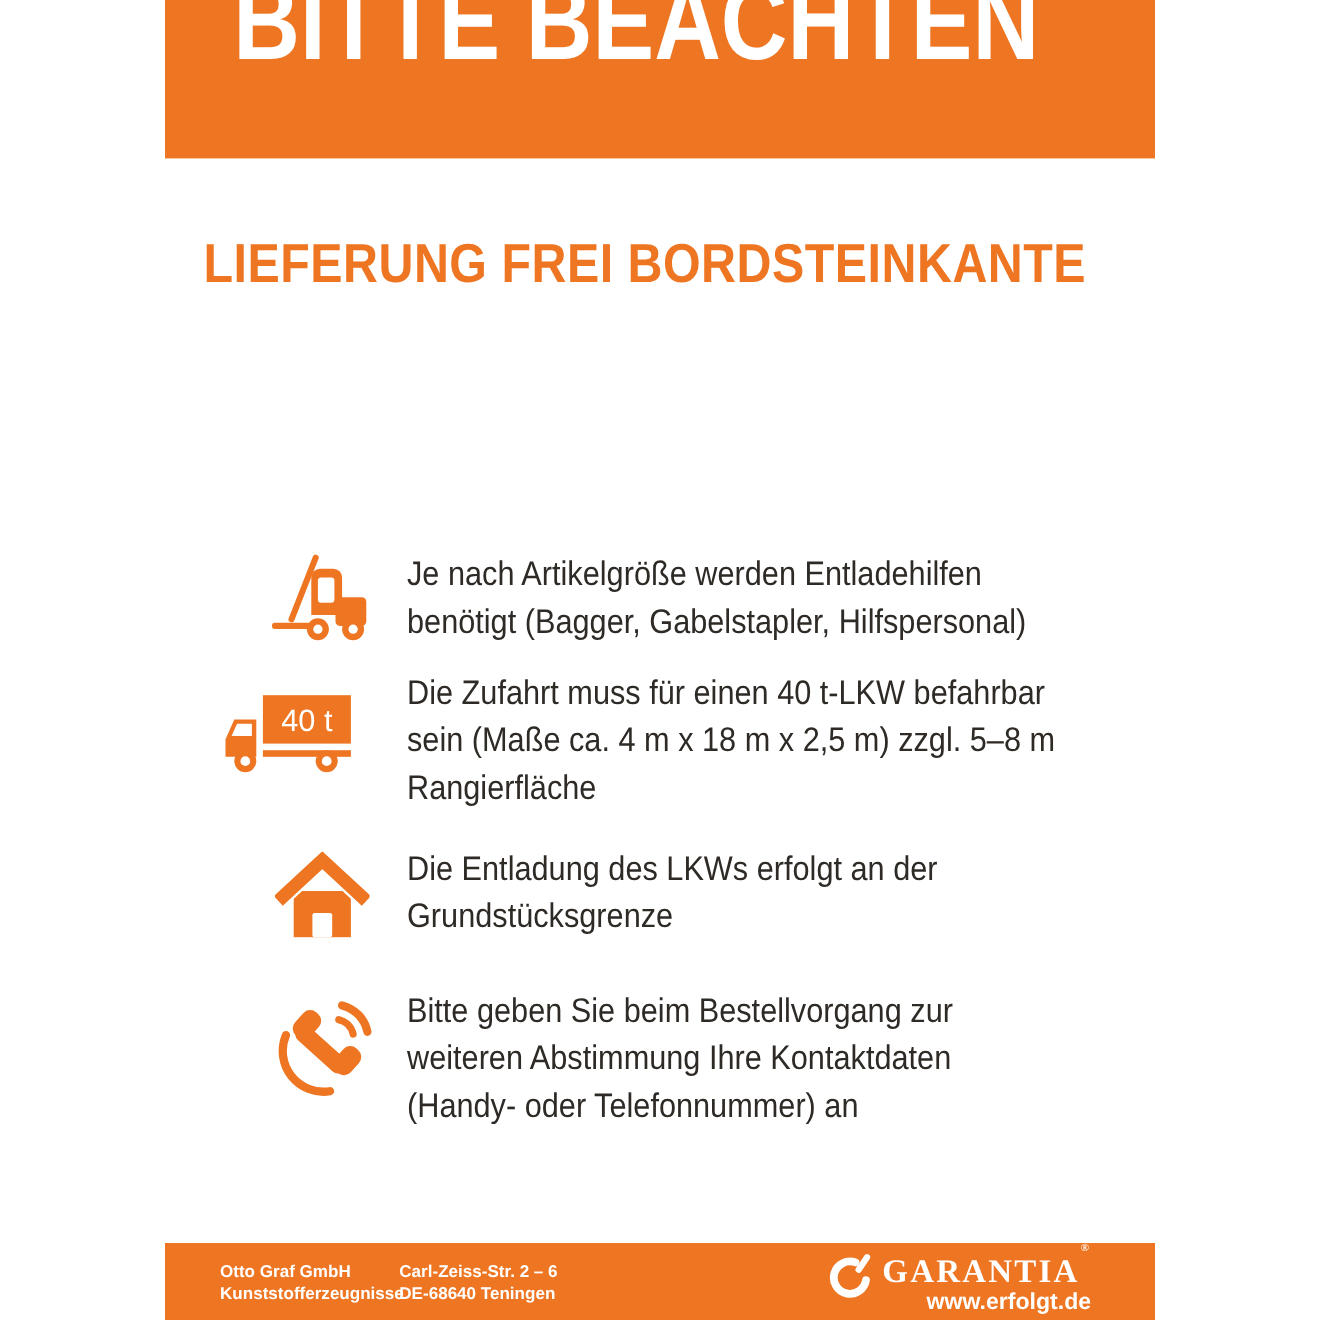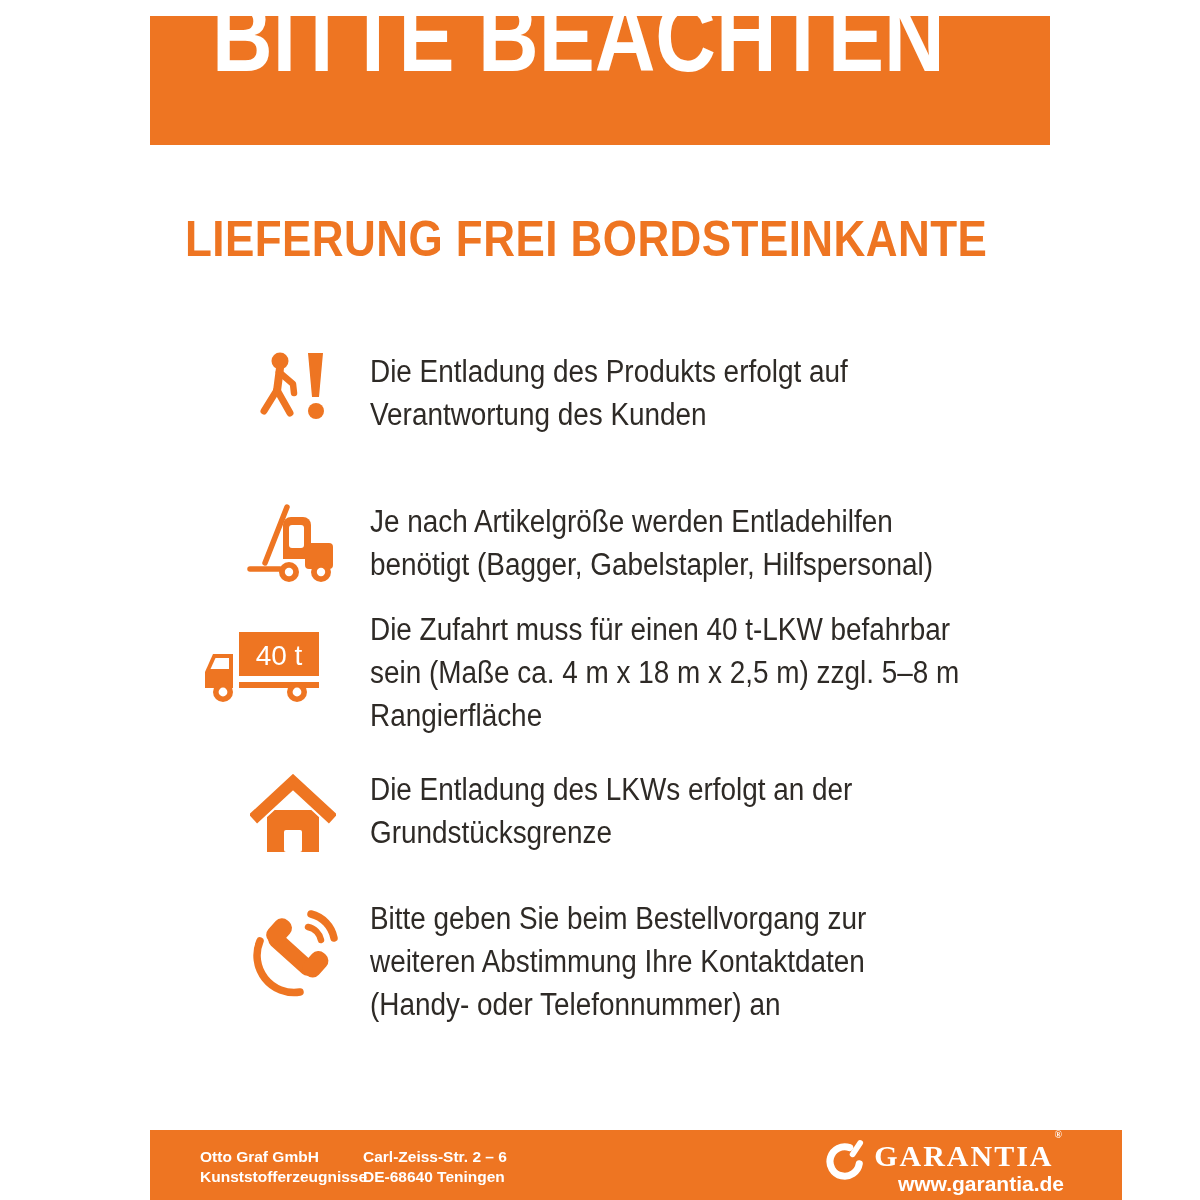--- a/index.html
+++ b/index.html
@@ -1,40 +1,40 @@
 <!DOCTYPE html>
 <html style="--orange: #EE7522; --ink: #2E2A26;"><head>
 <meta charset="utf-8">
 <style>
   :root{ --orange:#EE7522; --ink:#2E2A26; }
   html,body{margin:0;padding:0;background:#fff;}
   .page{position:relative;width:1200px;height:1200px;background:#fff;overflow:hidden;
         font-family:"Liberation Sans",sans-serif;}
 
   
-  .banner{position:absolute;left:150px;top:16px;width:900px;height:129px;
+  .banner{position:absolute;left:150px;top:0;width:900px;height:144px;
           background:var(--orange);overflow:hidden;}
   .banner-title{position:absolute;left:62px;top:-30px;margin:0;line-height:1;
           font-size:100px;font-weight:bold;color:#fff;white-space:nowrap;
           transform:scaleX(0.84);transform-origin:left top;}
 
   
   .heading{position:absolute;left:185px;top:210px;margin:0;font-size:50px;font-weight:bold;
           color:var(--orange);white-space:nowrap;letter-spacing:0.5px;
           transform:scaleX(0.88);transform-origin:left top;}
 
   
   .row{position:absolute;left:150px;width:900px;height:130px;}
   .row .icon{position:absolute;color:var(--orange);text-align:center;}
   .row .text{position:absolute;left:220px;top:0;font-size:31px;line-height:43px;color:var(--ink);
           transform:scaleX(0.9);transform-origin:left top;}
   .row .text span{display:block;white-space:nowrap;}
 
   
-  .footer{position:absolute;left:150px;top:1130px;width:972px;height:70px;background:var(--orange);color:#fff;}
+  .footer{position:absolute;left:150px;top:1130px;width:900px;height:70px;background:var(--orange);color:#fff;}
   .f-col{position:absolute;top:17px;font-size:15.5px;line-height:20px;white-space:nowrap;}
   .f-col div{white-space:nowrap;}
   .f-company{left:50px;font-weight:bold;}
   .f-address{left:213px;font-weight:bold;}
   .f-contact{left:348px;}
   .brand{position:absolute;top:9px;right:58px;display:flex;gap:10px;}
   .brand-name{font-family:"Liberation Serif",serif;font-weight:bold;font-size:30px;
           letter-spacing:2px;white-space:nowrap;}
   .brand-reg{font-size:10px;vertical-align:top;position:relative;top:-10px;margin-left:1px;}
   .website{position:absolute;top:42px;right:58px;font-size:21px;font-weight:bold;white-space:nowrap;}
@@ -43,37 +43,20 @@
 <body>
 
 <div class="page">
 
   <div class="banner">
     <h1 class="banner-title">BITTE BEACHTEN</h1>
   </div>
 
   <h2 class="heading">LIEFERUNG FREI BORDSTEINKANTE</h2>
 
-  <div class="row" style="top:350px">
-    <span class="icon" style="left:103px;top:2px">
-      <svg width="86" height="78" viewBox="0 0 86 78">
-        <circle cx="27" cy="9" r="8.5" fill="currentColor"></circle>
-        <path d="M27 16 L24 39" stroke="currentColor" stroke-width="8" stroke-linecap="round" fill="none"></path>
-        <path d="M26 20 L40 32 L41 41" stroke="currentColor" stroke-width="6.5" stroke-linecap="round" stroke-linejoin="round" fill="none"></path>
-        <path d="M24 38 L37 61" stroke="currentColor" stroke-width="7" stroke-linecap="round" fill="none"></path>
-        <path d="M24 38 L11 59" stroke="currentColor" stroke-width="7" stroke-linecap="round" fill="none"></path>
-        <path d="M55 1 L70 1 L66 45 L59 45 Z" fill="currentColor"></path>
-        <circle cx="63" cy="59" r="8" fill="currentColor"></circle>
-      </svg>
-    </span>
-    <div class="text">
-      <span>Die Entladung des Produkts erfolgt auf</span>
-      <span>Verantwortung des Kunden</span>
-    </div>
-  </div>
 
   <div class="row" style="top:500px">
     <span class="icon" style="left:97px;top:3px">
       <svg width="90" height="82" viewBox="0 0 90 82">
         <path d="M40 4 L18 60" stroke="currentColor" stroke-width="5.5" stroke-linecap="round" fill="none"></path>
         <path d="M3 66 L33 66" stroke="currentColor" stroke-width="5.5" stroke-linecap="round" fill="none"></path>
         <path d="M36 56 V22 a8 8 0 0 1 8-8 h12 a8 8 0 0 1 8 8 v34 z" fill="currentColor"></path>
         <rect x="42" y="22" width="15" height="23" rx="3" fill="#fff"></rect>
         <rect x="58" y="40" width="28" height="26" rx="4" fill="currentColor"></rect>
         <circle cx="42" cy="69" r="10" fill="currentColor"></circle>
@@ -155,16 +138,16 @@
     </div>
     <div class="brand">
       <span>
         <svg width="38" height="42" viewBox="0 0 40 44">
           <path d="M25 9 A15.5 15.5 0 1 0 35 26" stroke="#fff" stroke-width="7.5" fill="none" stroke-linecap="round"></path>
           <path d="M28 16 L36 4" stroke="#fff" stroke-width="6" fill="none" stroke-linecap="round"></path>
         </svg>
       </span>
       <span class="brand-name"><span>GARANTIA</span><span class="brand-reg">®</span></span>
     </div>
-    <div class="website">www.garantia.de</div>
+    <div class="website">www.erfolgt.de</div>
   </div>
 
 </div>
 
 </body></html>

